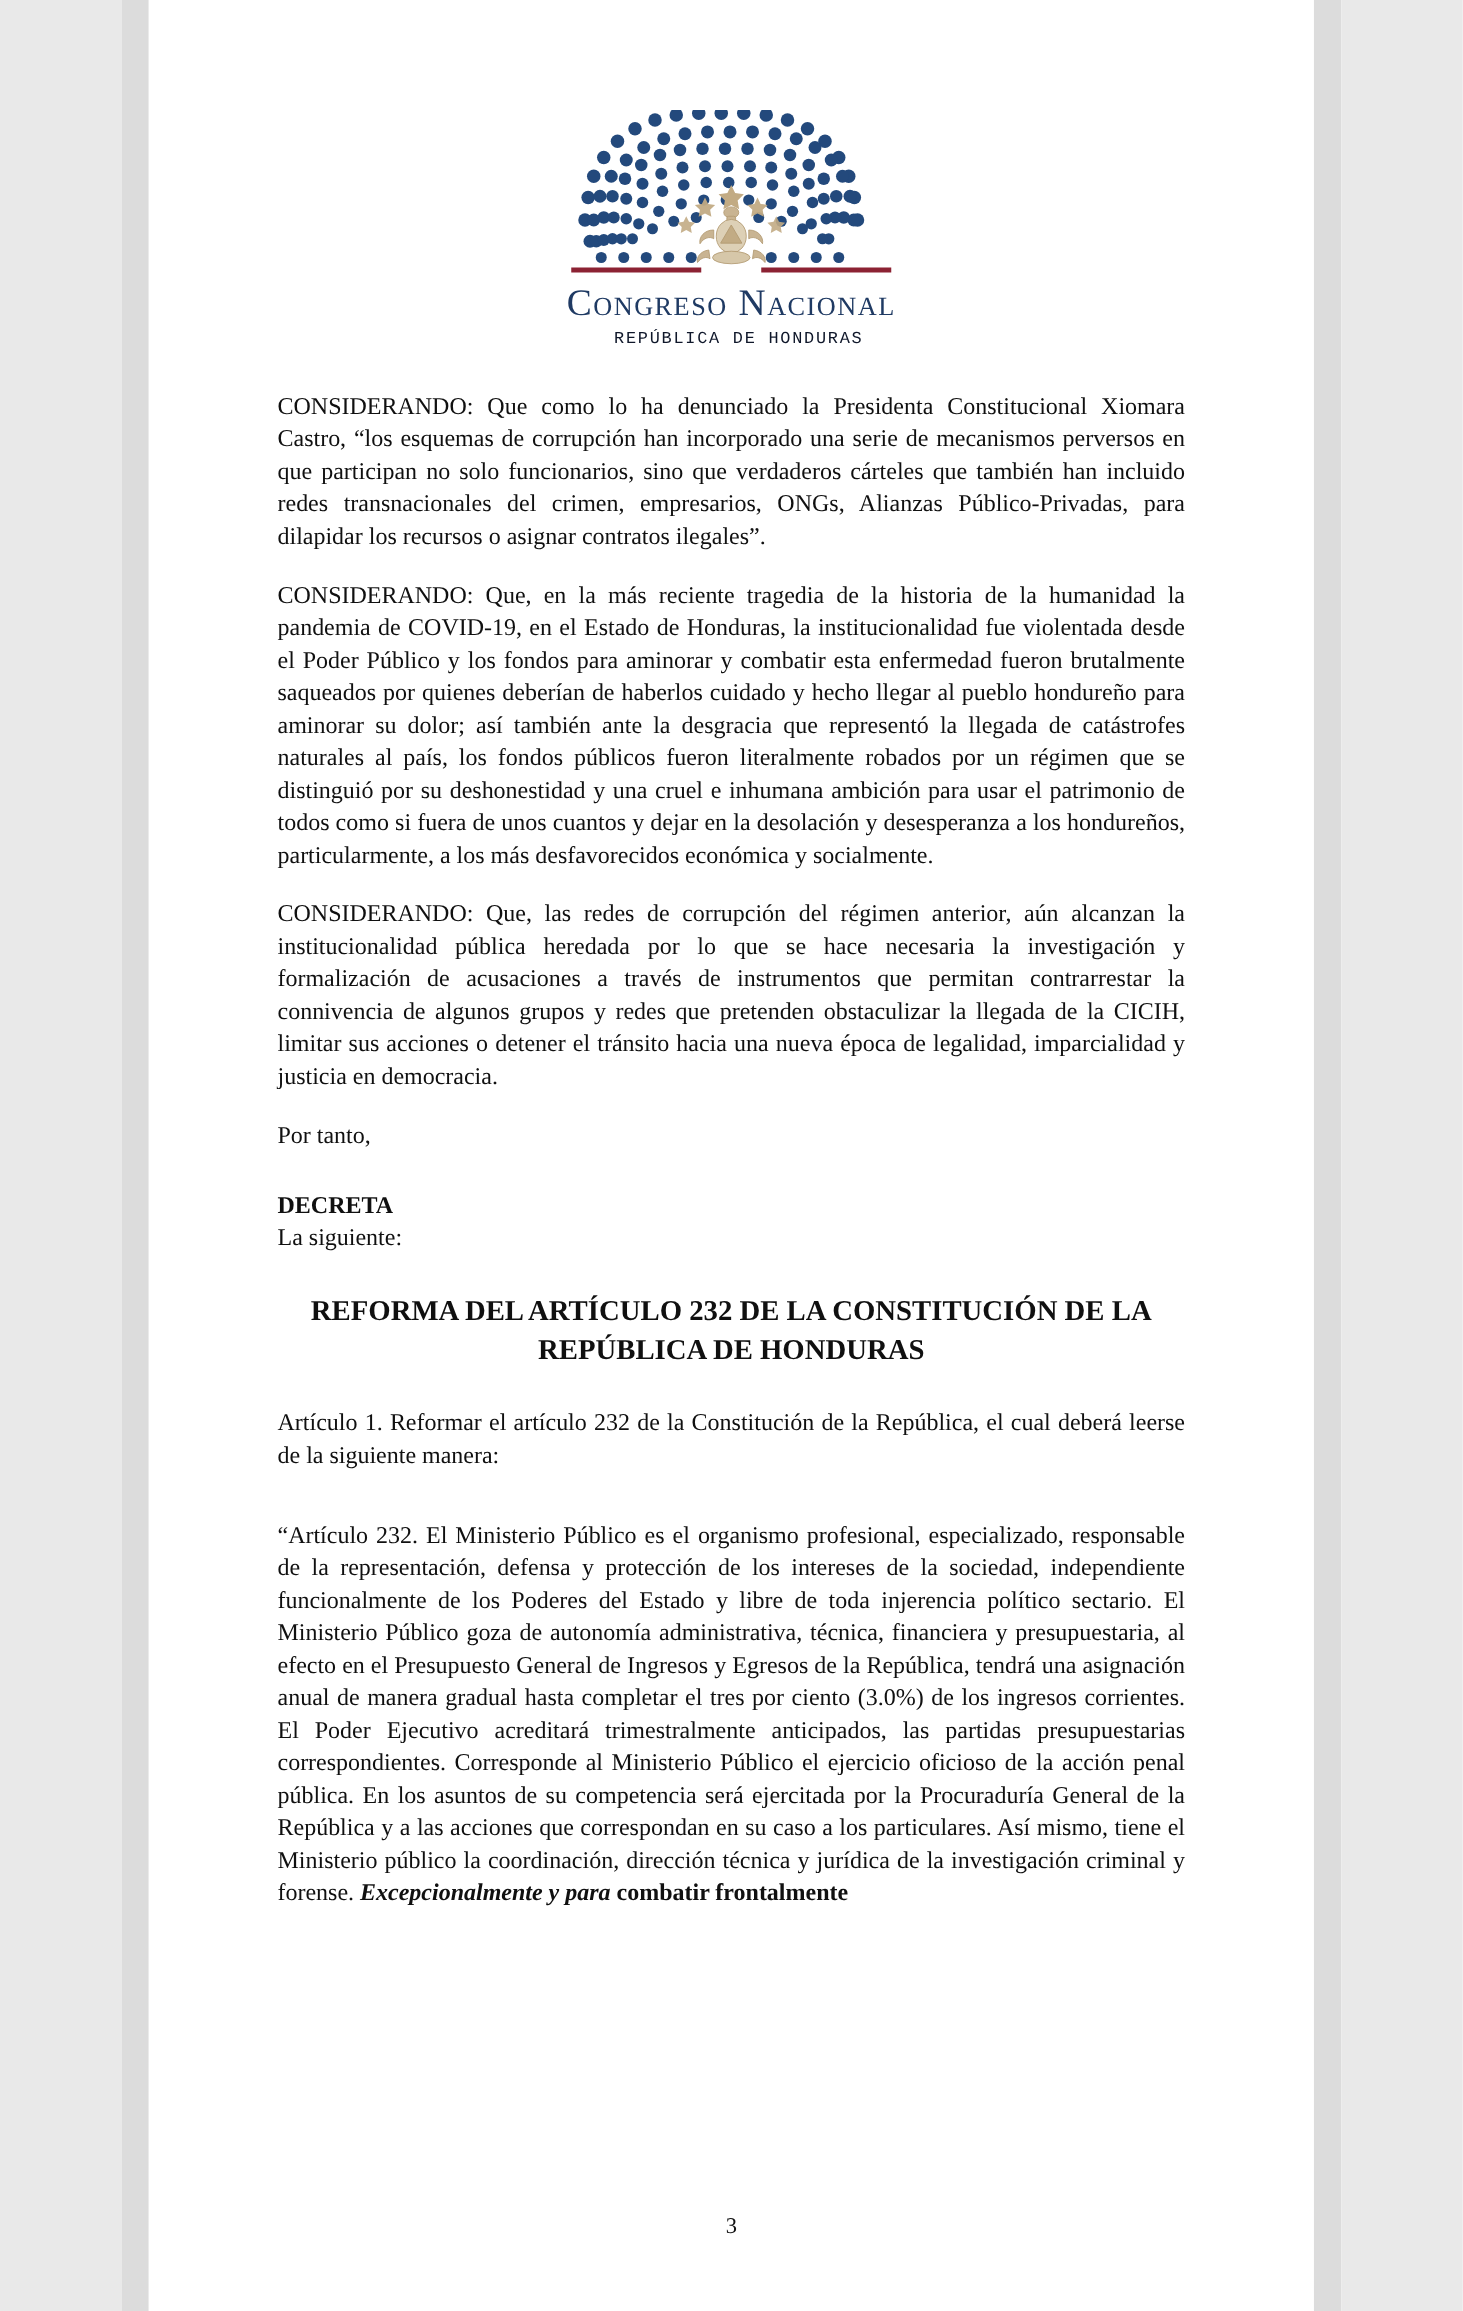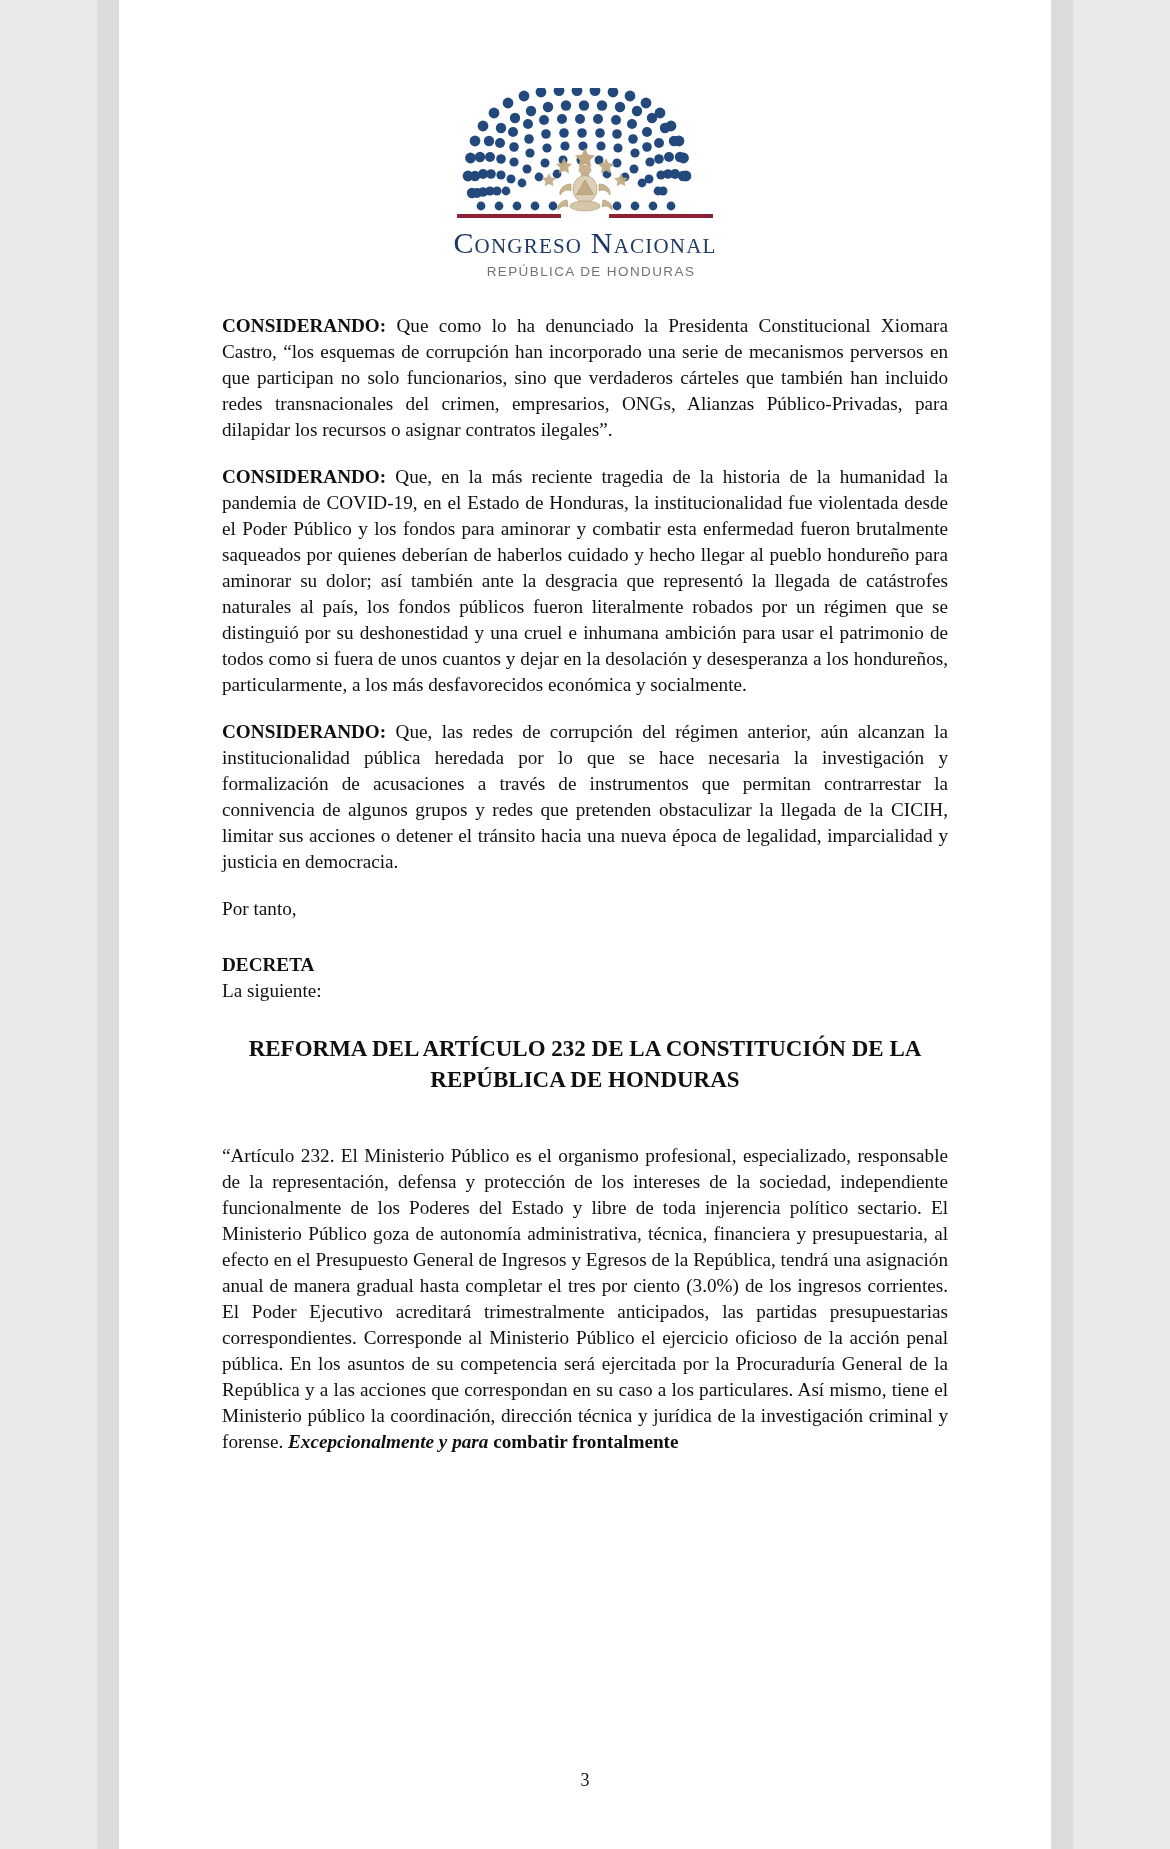--- a/index.html
+++ b/index.html
@@ -76,22 +76,22 @@
     color: #1f3a63;
     font-family: "Liberation Serif", "DejaVu Serif", serif;
     font-size: 30px;
     letter-spacing: 1.2px;
     font-variant: small-caps;
     text-transform: capitalize;
     white-space: nowrap;
   }
   .logo-subtitle {
     margin-top: 4px;
-    color: #737373;
-    font-family: Liberation Sans, sans-serif;
+    color: #0f172a;
+    font-family: Liberation Mono, monospace;
     font-size: 13.5px;
     letter-spacing: 1.4px;
     white-space: nowrap;
     margin-left: 12px;
   }
 
   
   .content {
     margin: 0 auto;
     width: 726px;
@@ -99,21 +99,21 @@
     color: #101010;
     font-size: 19.2px;
     line-height: 1.355;
   }
   p.para {
     margin: 0 0 21px 0;
     text-align: justify;
     text-justify: inter-word;
     hyphens: none;
   }
-  .lead { font-weight: bold; }
+  .lead { font-weight: normal; }
   .plain-line {
     margin: 0 0 6px 0;
     text-align: left;
   }
   .center-bold {
     margin: 0;
     text-align: left;
     font-weight: bold;
   }
   .gap-sm  { height: 17px; }
@@ -331,20 +331,23 @@
       <p class="center-bold">DECRETA</p>
 
       <p class="plain-line">La siguiente:</p>
 
       <div class="gap-md"></div>
 
       <div class="decree-title">REFORMA DEL ARTÍCULO 232 DE LA CONSTITUCIÓN DE LA REPÚBLICA DE HONDURAS</div>
 
       <div class="gap-lg"></div>
 
+      <p class="para">
+        <span class="lead">Artículo 1.</span><span> Reformar el artículo 232 de la Constitución de la República, el cual deberá leerse de la siguiente manera:</span>
+      </p>
 
       <div class="gap-sm"></div>
 
       <p class="para">
         <span>“Artículo 232. El Ministerio Público es el organismo profesional, especializado, responsable de la representación, defensa y protección de los intereses de la sociedad, independiente funcionalmente de los Poderes del Estado y libre de toda injerencia político sectario. El Ministerio Público goza de autonomía administrativa, técnica, financiera y presupuestaria, al efecto en el Presupuesto General de Ingresos y Egresos de la República, tendrá una asignación anual de manera gradual hasta completar el tres por ciento (3.0%) de los ingresos corrientes. El Poder Ejecutivo acreditará trimestralmente anticipados, las partidas presupuestarias correspondientes. Corresponde al Ministerio Público el ejercicio oficioso de la acción penal pública. En los asuntos de su competencia será ejercitada por la Procuraduría General de la República y a las acciones que correspondan en su caso a los particulares. Así mismo, tiene el Ministerio público la coordinación, dirección técnica y jurídica de la investigación criminal y forense. </span><span class="bi">Excepcionalmente y para</span><span class="b"> combatir frontalmente</span>
       </p>
 
     </div>
 
     <div class="page-number">3</div>

